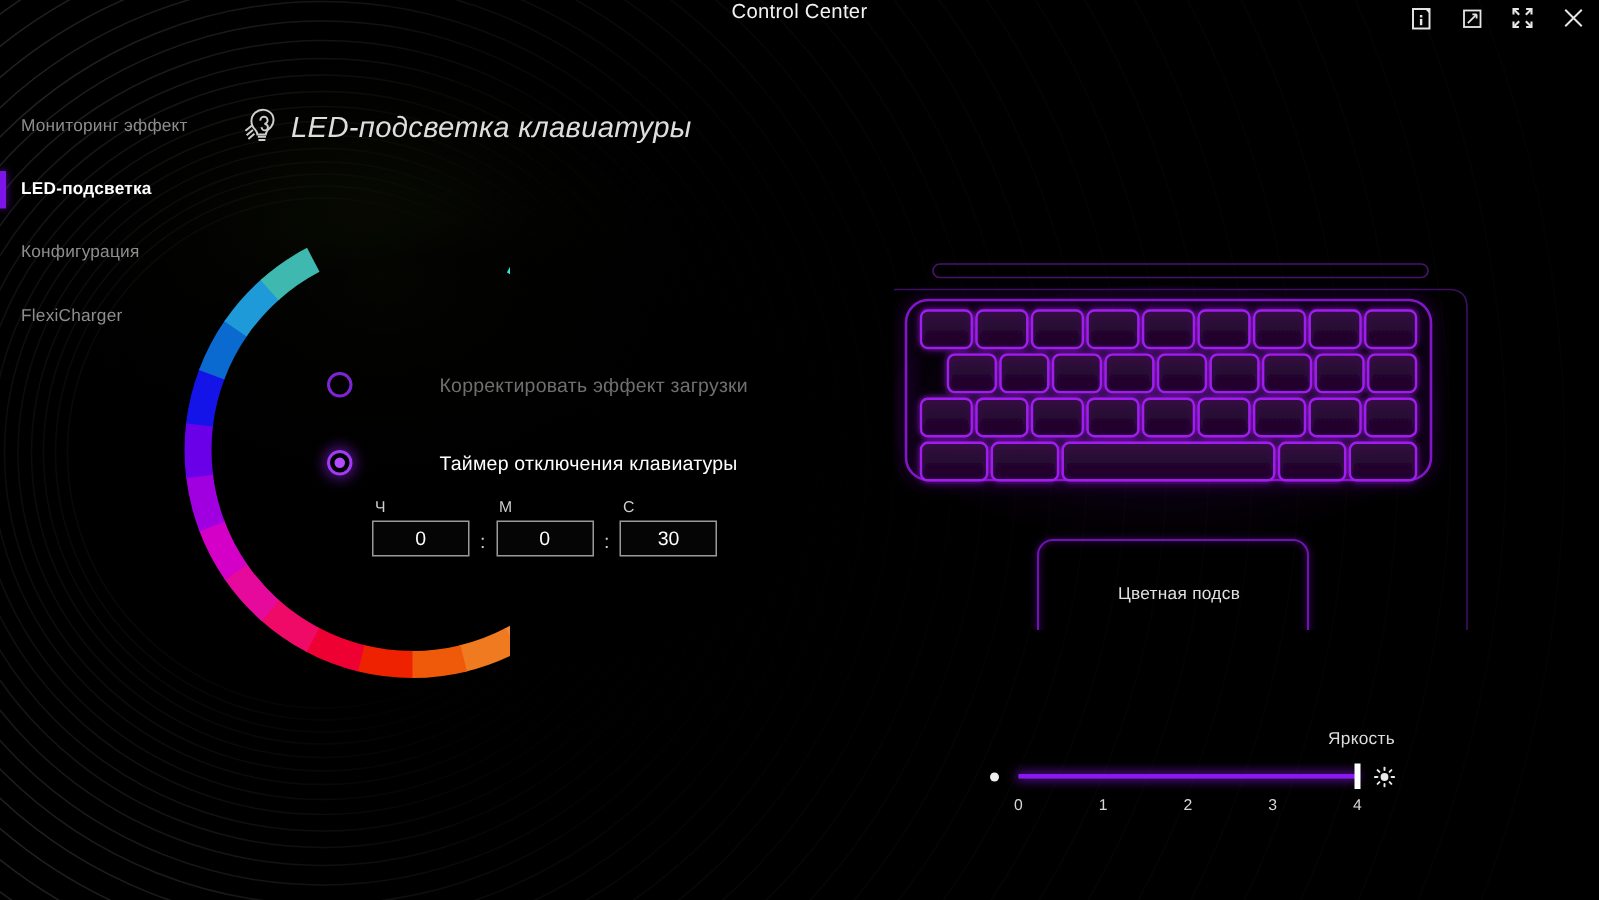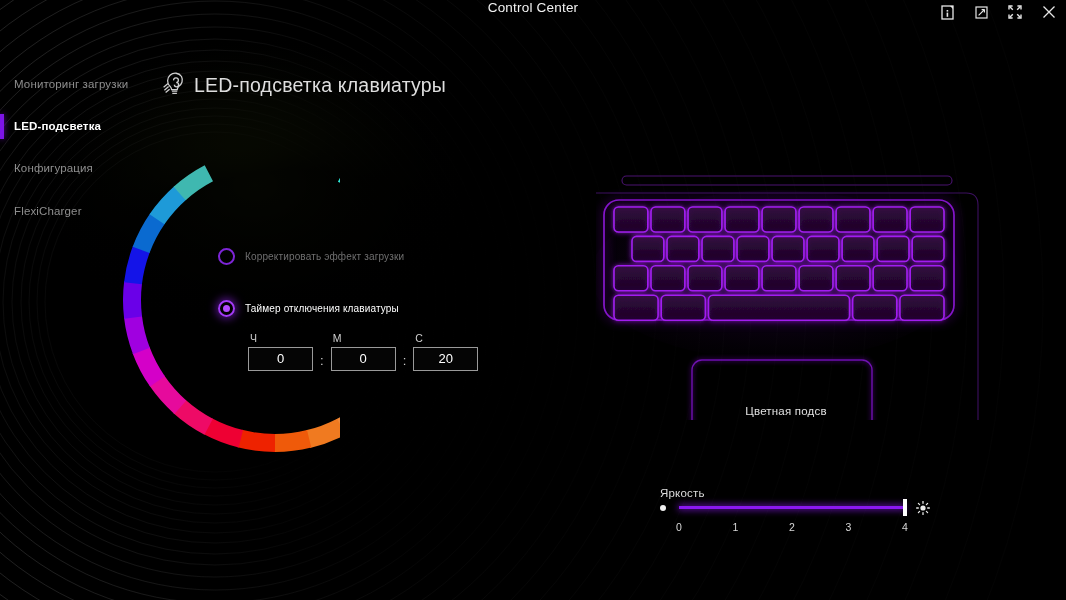--- a/index.html
+++ b/index.html
@@ -44,64 +44,64 @@
   .nav-item .accent{
     position:absolute; left:0; top:2px; bottom:2px; width:4px; background:#7d14e8; display:none;
     box-shadow:0 0 6px rgba(138,20,240,.7);
   }
   .nav-item.active{ color:#ffffff; font-weight:bold; }
   .nav-item.active .accent{ display:block; }
 
   
   .page-head{
     position:absolute; left:160px; top:68px; z-index:20;
-    display:flex; align-items:center; gap:2px;
+    display:flex; align-items:center; gap:2px;font-style:italic;
   }
   .page-head .bulb{ width:32px; height:34px; display:block; }
   .page-title{ font-size:19.5px; color:#dedede; letter-spacing:.2px; }
 
   
   .colorwheel{ position:absolute; left:120px; top:130px; width:220px; height:340px; z-index:10; }
 
   
   .options{ position:absolute; left:218px; top:248px; z-index:22; }
   .opt-row{ display:flex; align-items:center; gap:10px; cursor:pointer; }
   .radio{
     width:17px; height:17px; border-radius:50%; border:2px solid #7d25d6;
     display:flex; align-items:center; justify-content:center; flex:0 0 auto;
   }
   .radio.on{ border-color:#a33af7; box-shadow:0 0 9px 2px rgba(150,35,245,.55); }
   .radio .dot{ width:7px; height:7px; border-radius:50%; background:#b44bff; display:none; }
   .radio.on .dot{ display:block; }
-  .opt-label{ font-size:10px; color:#6f6f6f; letter-spacing:.15px; }
+  .opt-label{ font-size:13px; color:#6f6f6f; letter-spacing:.15px;margin-left:48px; }
   .opt-row.on .opt-label{ color:#ffffff; font-weight:normal; }
   .opt-spacer{ height:35px; }
 
   
   .timer{ position:absolute; left:248px; top:332px; z-index:22; display:flex; align-items:flex-end; }
   .tfield{ display:flex; flex-direction:column; }
   .tlabel{ font-size:10.5px; color:#cfcfcf; margin-bottom:3px; padding-left:2px; }
   .tinput{
     width:65px; height:24px; background:#050505; border:1px solid #9a9a9a;
     color:#ffffff; font-size:13px; text-align:center; line-height:22px;
     font-family:"Liberation Sans", sans-serif; outline:none;
   }
   .tsep{ font-size:13px; color:#cfcfcf; padding:0 7px 3px 7px; }
 
   
   .laptop{ position:absolute; left:596px; top:170px; width:410px; height:250px; z-index:15; }
 
   .kbd-caption{
-    position:absolute; left:686px; top:405px; width:200px; z-index:22;
+    position:absolute; left:686px; top:390px; width:200px; z-index:22;
     text-align:center; font-size:11.5px; color:#e0e0e0; letter-spacing:.2px;
   }
 
   
   .bright{ position:absolute; left:660px; top:487px; width:270px; z-index:22; }
-  .bright-title{ text-align:left; font-size:11.5px; color:#dcdcdc; margin-bottom:0; letter-spacing:.2px; }
+  .bright-title{ text-align:right; font-size:11.5px; color:#dcdcdc; margin-bottom:10px; letter-spacing:.2px; }
   .bright-row{ position:relative; display:flex; align-items:center; height:18px; }
   .dim-dot{ width:6px; height:6px; border-radius:50%; background:#f0f0f0; flex:0 0 auto; margin-right:13px; }
   .track-wrap{ position:relative; flex:1 1 auto; height:18px; }
   .track{
     position:absolute; left:0; right:0; top:7px; height:3px; background:#2b2b2b;
   }
   .track-fill{
     position:absolute; left:0; top:7px; height:3px; background:#8a18f0;
     box-shadow:0 0 7px 1px rgba(138,24,240,.75);
   }
@@ -240,21 +240,21 @@
         <path d="M4.0465197133582365 152.19419225784856 A152 152 0 0 1 13.091454189442402 115.53932954936309 L29.896413561745263 121.98861947114904 A134 134 0 0 0 21.922589747302652 154.30277475362965 Z" fill="#1414e8"></path>
         <path d="M12.668102275167627 116.65554489876334 A152 152 0 0 1 30.205969832211878 83.22183434480083 L44.984210246818364 93.49819606712704 A134 134 0 0 0 29.523195426792512 122.97265142390978 Z" fill="#0a6ad0"></path>
         <path d="M29.528271661658337 84.20463073225112 A152 152 0 0 1 54.543929194722196 55.92731335518998 L66.44004284271563 69.43592098418064 A134 134 0 0 0 44.386765806988265 94.36460867185296 Z" fill="#1e9ad8"></path>
         <path d="M53.65111192152365 56.71980364928531 A152 152 0 0 1 84.69657995547155 35.23565334242667 L93.02198496074465 51.194589130823516 A134 134 0 0 0 65.6529539308169 70.1345637434489 Z" fill="#3fb8b0"></path>
       </g>
     </svg>
 
   <div class="sidebar">
     <div class="nav-item">
       
-      <span>Мониторинг загрузки</span>
+      <span>Мониторинг эффект</span>
     </div>
     <div class="nav-item active">
       <span class="accent"></span>
       <span>LED-подсветка</span>
     </div>
     <div class="nav-item">
       
       <span>Конфигурация</span>
     </div>
     <div class="nav-item">
@@ -295,21 +295,21 @@
       <div class="tinput">0</div>
     </div>
     <span class="tsep">:</span>
     <div class="tfield">
       <span class="tlabel">М</span>
       <div class="tinput">0</div>
     </div>
     <span class="tsep">:</span>
     <div class="tfield">
       <span class="tlabel">С</span>
-      <div class="tinput">20</div>
+      <div class="tinput">30</div>
     </div>
   </div>
 
   <svg class="laptop" viewBox="0 0 410 250">
     <defs>
       <filter id="kglow" x="-60%" y="-60%" width="220%" height="220%">
         <feGaussianBlur stdDeviation="2.6" result="b"></feGaussianBlur>
         <feMerge>
             <feMergeNode in="b"></feMergeNode>
             <feMergeNode in="SourceGraphic"></feMergeNode>

